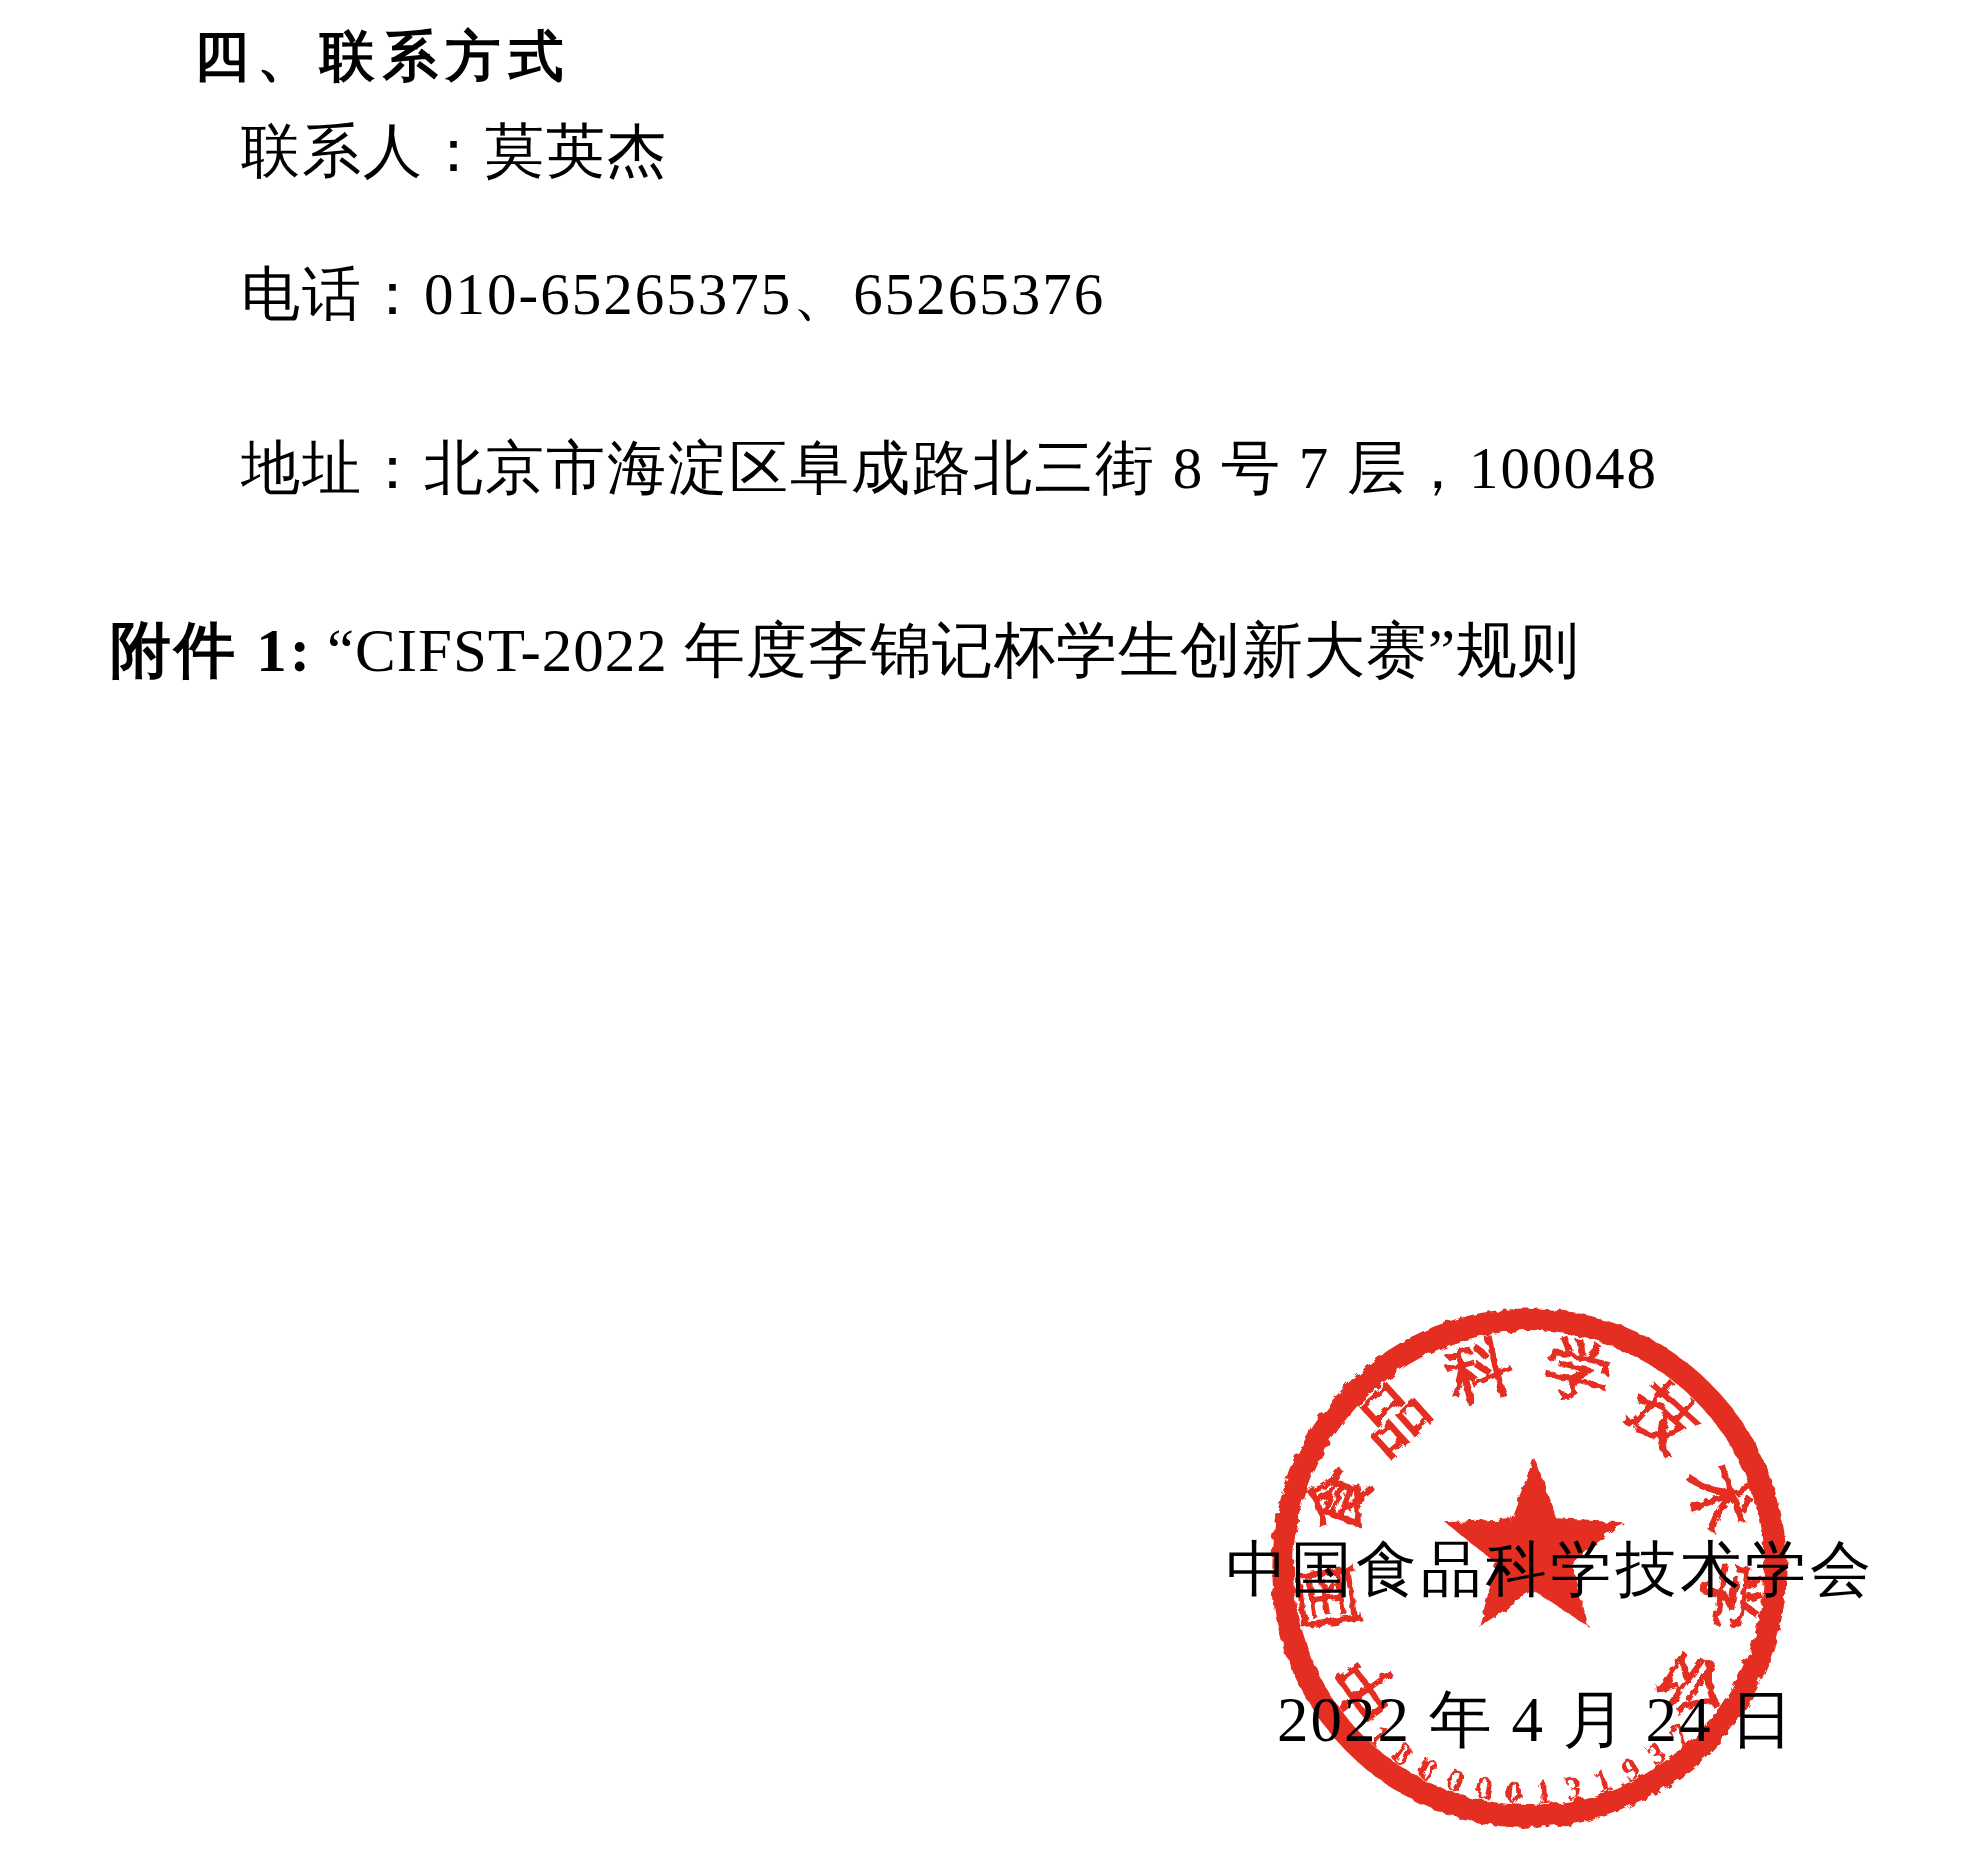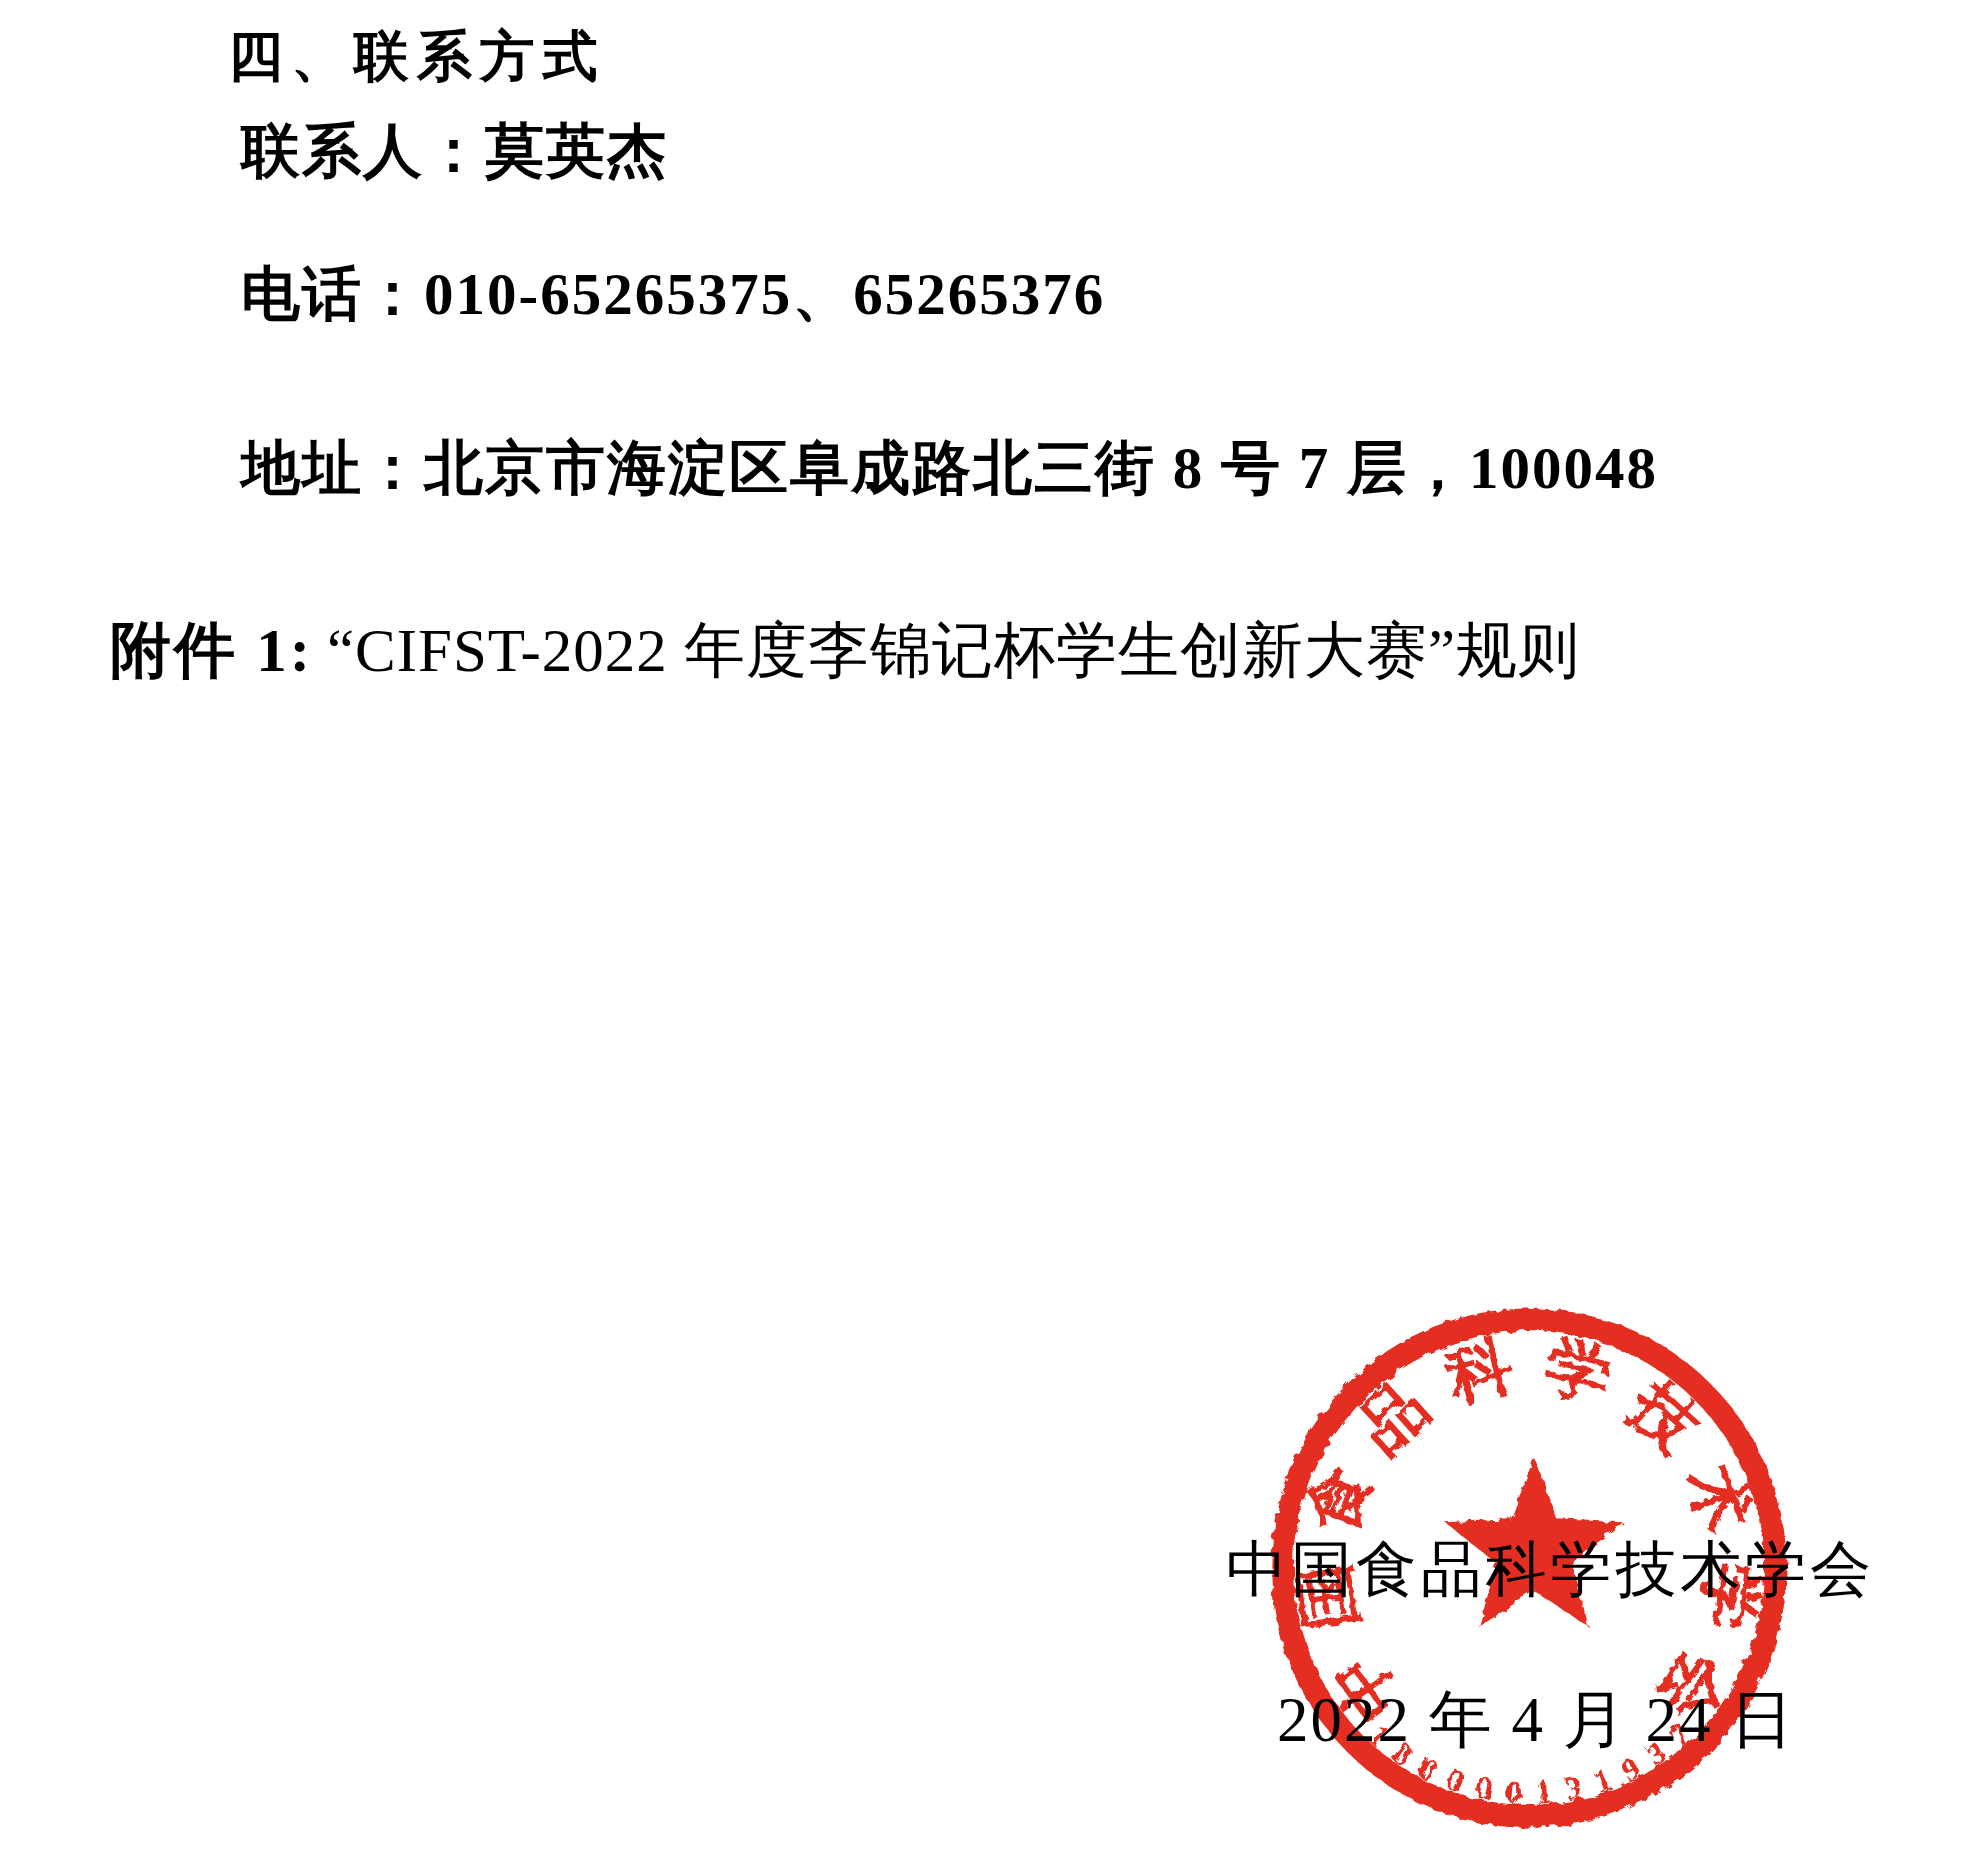--- a/index.html
+++ b/index.html
@@ -5,31 +5,30 @@
   html,body{margin:0;padding:0;background:#ffffff;}
   .page{
     position:relative;
     width:1979px;height:1852px;
     background:#ffffff;
     color:#000;
     font-family:"Liberation Serif","DejaVu Serif",serif;
     overflow:hidden;
   }
   .heading{
-    position:absolute;left:228px;top:19.7px;margin:0;
+    position:absolute;left:194px;top:19.7px;margin:0;
     font-size:55px;font-weight:bold;letter-spacing:7.9px;
     font-family:"Liberation Sans","DejaVu Sans",sans-serif;
     white-space:nowrap;
     text-align:right;
   }
   .contact-line{
     position:absolute;left:241px;margin:0;
     font-size:59px;line-height:71px;letter-spacing:2px;
     white-space:nowrap;
-    font-weight:bold;
   }
   #contact-person{top:116px;}
   #contact-phone{top:219px;margin-top:40px;}
   #contact-email{top:331px;}
   #contact-address{top:433px;}
   .attachments{
     position:absolute;left:110px;top:607px;width:1734px;
     font-size:61px;line-height:87px;letter-spacing:1px;
     text-align:justify;
   }

